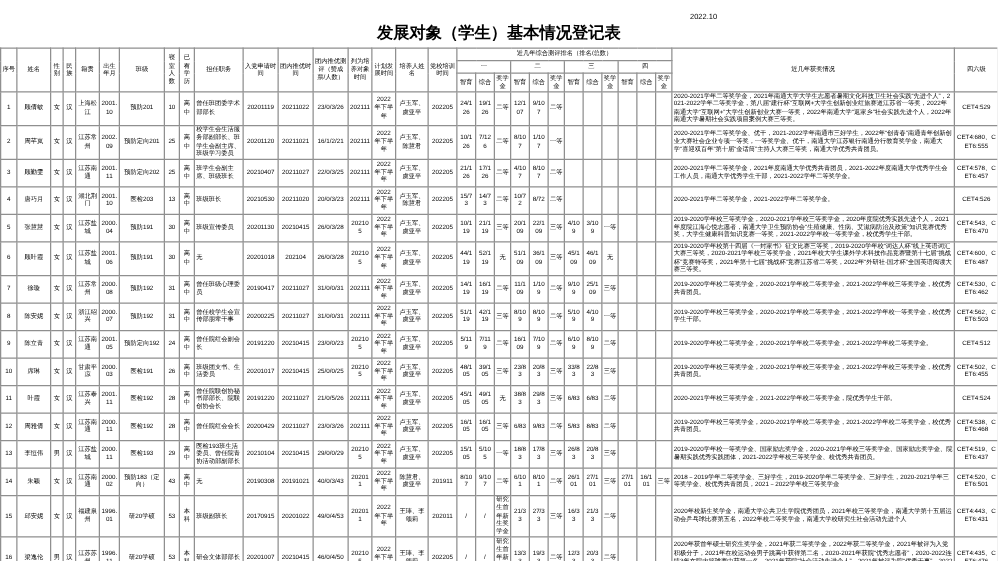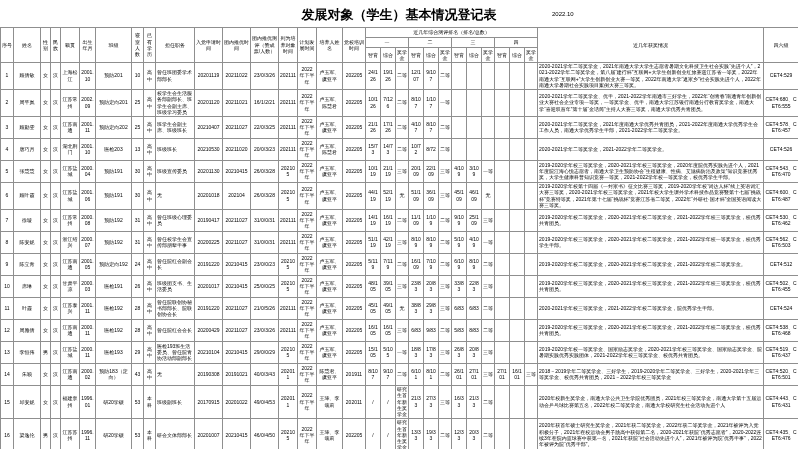--- a/index.html
+++ b/index.html
@@ -1,19 +1,19 @@
 <!DOCTYPE html>
 <html><head>
 <meta charset="utf-8">
 <style>
   html,body{margin:0;padding:0;background:#fff;color:#000;
     font-family:"Liberation Sans","DejaVu Sans",sans-serif;}
   #sheet{position:relative;width:798px;height:449px;overflow:hidden;background:#fff;}
   .title{text-align:center;font-family:"Liberation Serif","DejaVu Serif",serif;
-    font-weight:bold;font-size:13px;line-height:16px;padding-top:7px;}
+    font-weight:bold;font-size:13px;line-height:16px;padding-top:18px;}
   .date{position:absolute;left:552px;top:11px;font-size:6px;line-height:7px;}
   table{border-collapse:collapse;table-layout:fixed;width:798px;margin-top:4px;}
   th,td{border:0.5px solid #8f8f8f;font-size:5px;line-height:1.25;font-weight:normal;
     padding:0.5px 1px;text-align:center;vertical-align:middle;
     word-break:break-all;overflow:hidden;}
   thead th{height:8px;}
   td.left{text-align:left;}
   tbody tr{height:22px;}
 </style>
 </head>

